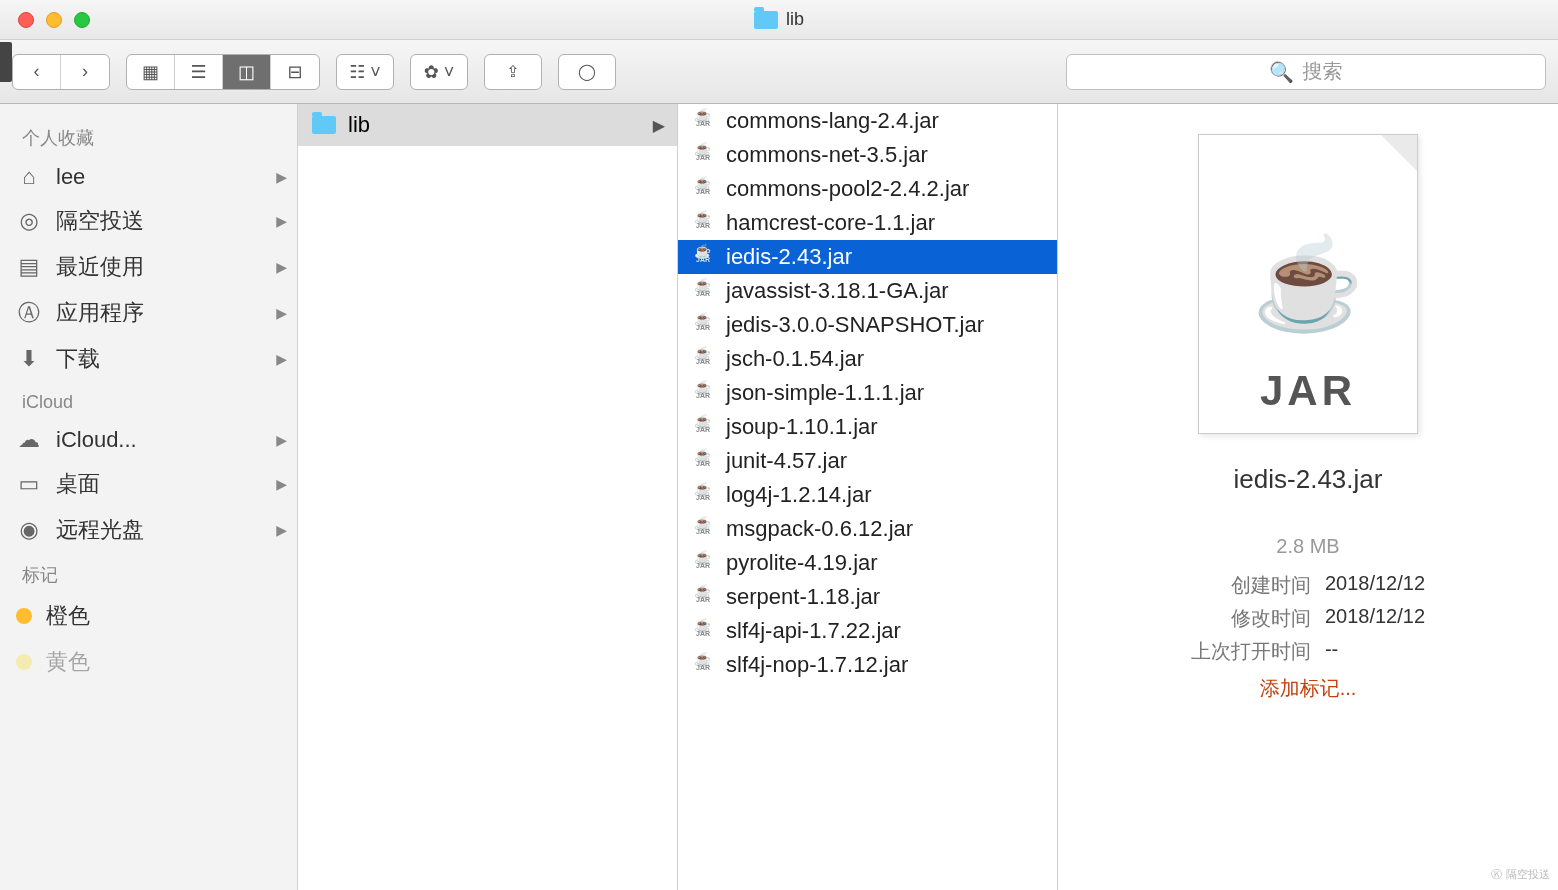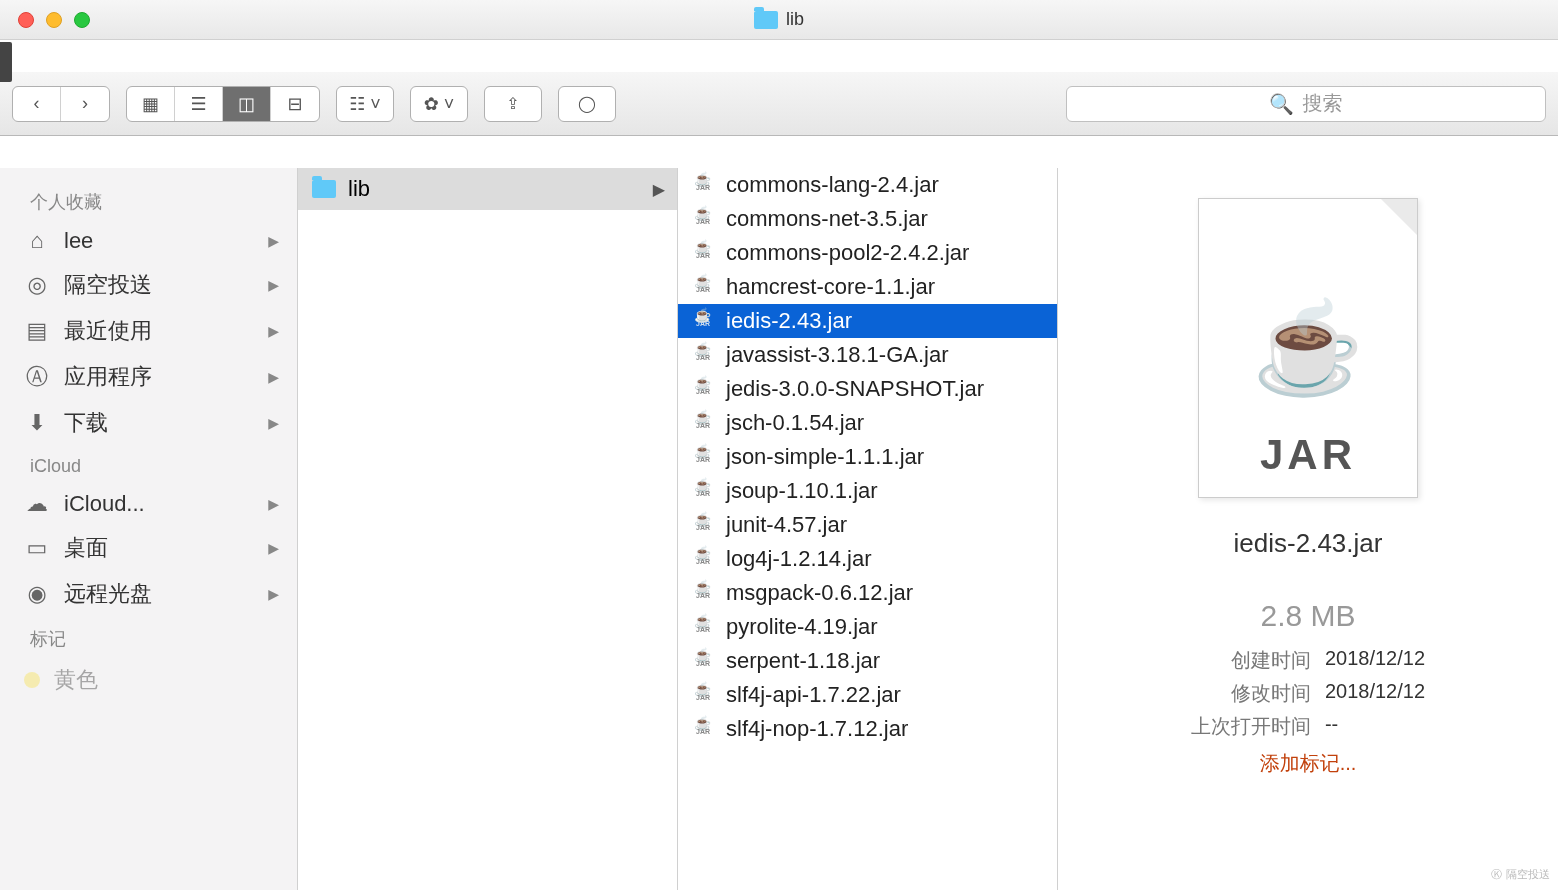--- a/index.html
+++ b/index.html
@@ -1,36 +1,36 @@
 <!DOCTYPE html>
 <html><head>
   <meta charset="utf-8">
   <style>
     * { margin: 0; padding: 0; box-sizing: border-box; font-family: -apple-system, "Helvetica Neue", sans-serif; }
     body { width: 1558px; height: 890px; background: #f0f0f0; overflow: hidden; }
-    .window { width: 100%; height: 100%; display: flex; flex-direction: column; background: #fff; border-radius: 8px 8px 0 0; gap: 32px; }
+    .window { width: 100%; height: 100%; display: flex; flex-direction: column; background: #fff; border-radius: 8px 8px 0 0; }
     .titlebar { height: 40px; background: linear-gradient(#f6f6f6,#e8e8e8); border-bottom: 1px solid #d0d0d0; display: flex; align-items: center; position: relative; }
     .traffic { position: absolute; left: 18px; display: flex; gap: 12px; }
     .tl { width: 16px; height: 16px; border-radius: 50%; }
     .tl.r { background: #ff5f57; border:1px solid #e14137; }
     .tl.y { background: #febc2e; border:1px solid #dfa023; }
     .tl.g { background: #28c840; border:1px solid #1ea92f; }
     .title-center { margin: 0 auto; display: flex; align-items: center; gap: 8px; font-size: 18px; color: #333; }
     .folder-mini { width: 24px; height: 18px; background: #60c9f8; border-radius: 2px; position: relative; }
     .folder-mini::before { content:""; position:absolute; top:-4px; left:0; width:10px; height:4px; background:#60c9f8; border-radius:2px 2px 0 0; }
     .toolbar { height: 64px; background: linear-gradient(#f6f6f6,#e6e6e6); border-bottom: 1px solid #b8b8b8; display: flex; align-items: center; padding: 0 12px; gap: 16px; }
     .seg { display: flex; border: 1px solid #b0b0b0; border-radius: 6px; overflow: hidden; background: #fff; height: 36px; }
     .seg .btn { width: 48px; display:flex; align-items:center; justify-content:center; border-right:1px solid #d0d0d0; color:#555; font-size:18px;}
     .seg .btn:last-child { border-right:none; }
     .seg .btn.active { background:#6f6f6f; color:#fff; }
     .seg .btn.wide { width:56px; }
     .tbtn { width:58px; height:36px; border:1px solid #b0b0b0; border-radius:6px; background:#fff; display:flex; align-items:center; justify-content:center; color:#555; }
     .search { margin-left:auto; width:480px; height:36px; border:1px solid #c0c0c0; border-radius:6px; background:#fff; display:flex; align-items:center; justify-content:center; color:#999; font-size:20px; gap:8px; }
     .body { flex:1; display:flex; overflow:hidden; }
-    .sidebar { width:298px; background:#f4f3f4; border-right:1px solid #d0d0d0; padding:12px 8px; overflow-y:auto; }
+    .sidebar { width:298px; background:#f4f3f4; border-right:1px solid #d0d0d0; padding:12px 0; overflow-y:auto; }
     .sb-section { font-size:18px; color:#888; padding:10px 22px 6px; }
     .sb-item { display:flex; align-items:center; padding:8px 16px; font-size:22px; color:#333; gap:14px; position:relative; }
     .sb-item .chev { position:absolute; right:10px; color:#888; font-size:14px; }
     .sb-icon { width:26px; height:26px; display:flex; align-items:center; justify-content:center; font-size:22px; color:#666; }
     .dot { width:16px; height:16px; border-radius:50%; }
     .dot.red { background:#ff5b56; } .dot.orange { background:#febc2e; } .dot.yellow { background:#f7e04b; }
     .col { border-right:1px solid #d0d0d0; overflow-y:auto; background:#fff; }
     .col1 { width:380px; }
     .col2 { width:380px; }
     .folder-row { display:flex; align-items:center; padding:8px 14px; font-size:22px; gap:12px; position:relative; background:#dcdcdc; }
@@ -40,21 +40,21 @@
     .jar-icon { width:22px; height:22px; display:inline-flex; font-size:10px; flex-direction:column; align-items:center; }
     .jar-icon .cup { font-size:14px; line-height:10px;}
     .jar-icon .lbl { font-size:7px; color:#888; font-weight:bold; }
     .file-row.selected .jar-icon .lbl { color:#cde; }
     .preview { flex:1; display:flex; flex-direction:column; align-items:center; padding:30px 20px; }
     .doc { width:220px; height:300px; background:#fff; border:1px solid #ccc; position:relative; display:flex; flex-direction:column; align-items:center; justify-content:center; box-shadow:2px 2px 6px rgba(0,0,0,0.1); }
     .doc::after { content:""; position:absolute; top:0; right:0; border-style:solid; border-width:0 36px 36px 0; border-color:transparent #eaeaea transparent transparent; }
     .doc .cup-big { font-size:90px; color:#666; }
     .doc .jar-big { position:absolute; bottom:18px; font-size:42px; font-weight:bold; letter-spacing:4px; color:#555; }
     .pv-name { font-size:26px; color:#333; margin-top:30px; }
-    .pv-size { font-size:30px; color:#999; margin-top:40px; }
+    .pv-size { font-size:20px; color:#999; margin-top:40px; }
     .pv-meta { margin-top:14px; font-size:20px; color:#666; display:grid; grid-template-columns:auto auto; gap:6px 14px; }
     .pv-meta .k { text-align:right; color:#777;}
     .pv-meta .v { color:#333; }
     .add-tag { color:#c2410c; font-size:20px; margin-top:10px; }
     .watermark { position:absolute; bottom:8px; right:8px; font-size:11px; color:#bbb; display:flex; align-items:center; gap:4px; }
     .left-notch { position:absolute; top:42px; left:-2px; width:14px; height:40px; background:#444; border-radius:2px; }
   </style>
 </head>
 <body>
 
@@ -138,20 +138,24 @@
           <span class="chev">▶</span>
         </div>
 
       <div class="sb-item">
           <span class="sb-icon">◉</span>
           <span>远程光盘</span>
           <span class="chev">▶</span>
         </div>
 
       <div class="sb-section">标记</div>
+      <div class="sb-item">
+          <span class="dot orange"></span>
+          <span>橙色</span>
+        </div>
       <div class="sb-item" style="opacity:.4">
           <span class="dot yellow"></span>
           <span>黄色</span>
         </div>
     </div>
 
     <div class="col col1">
       <div class="folder-row">
         <span class="folder-mini"></span>
         <span>lib</span>

